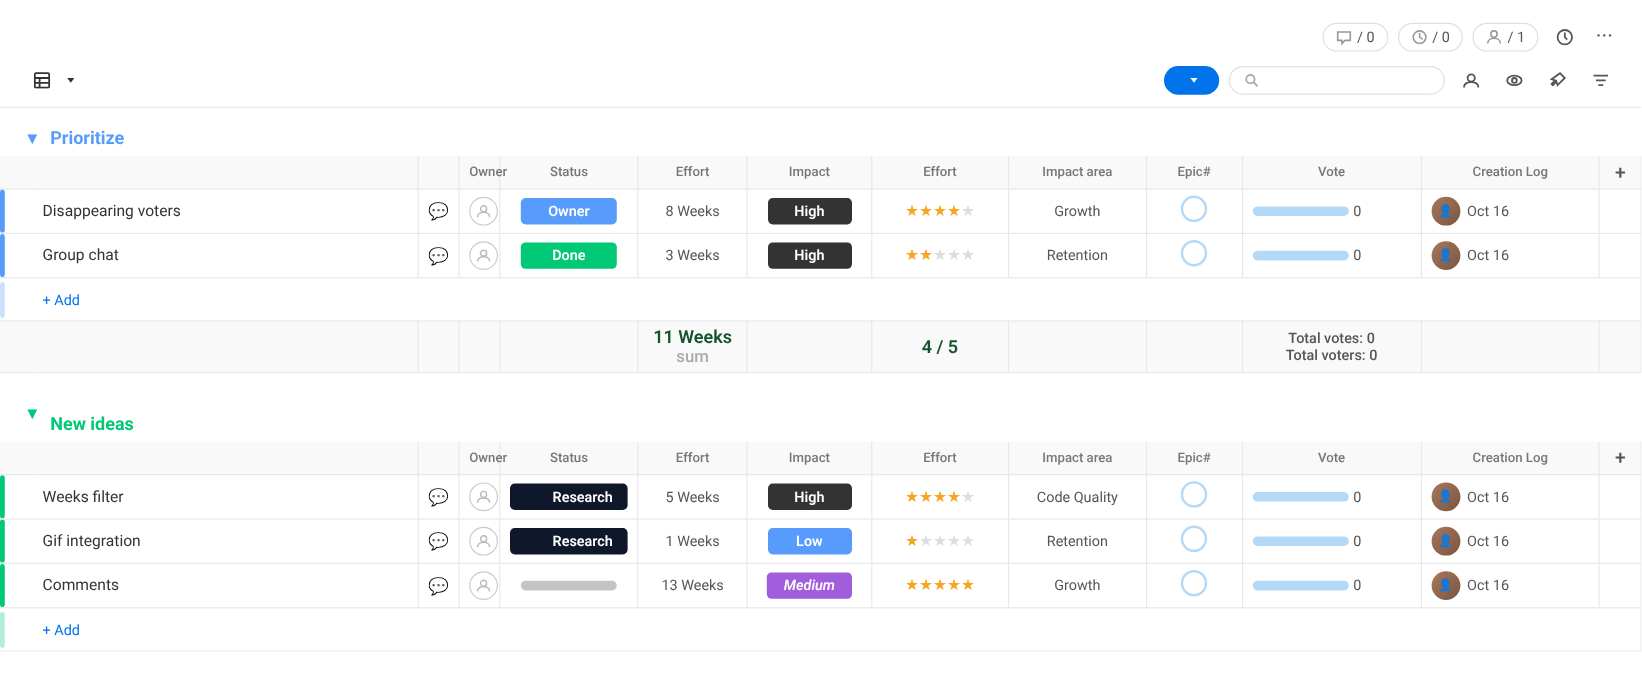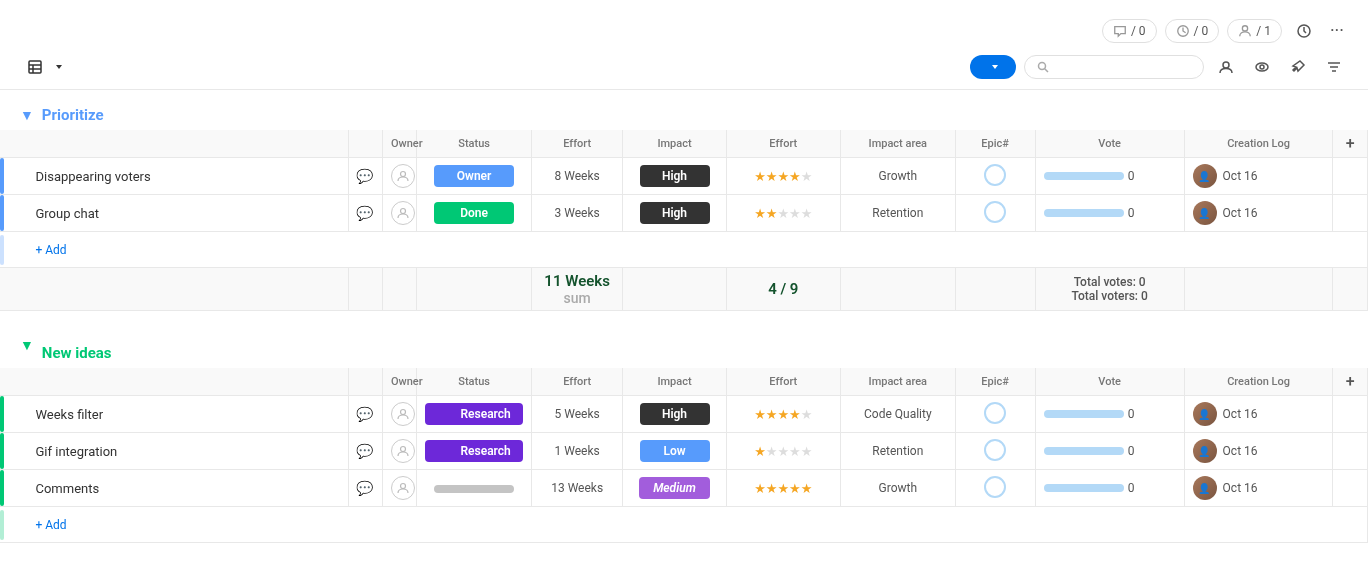--- a/index.html
+++ b/index.html
@@ -33,21 +33,21 @@
     table { width: 100%; border-collapse: collapse; table-layout: fixed; }
     th { font-size: 11px; color: #777; font-weight: 500; padding: 4px 8px; text-align: center; border-right: 1px solid #e8e8e8; border-bottom: 1px solid #e8e8e8; background: #f9f9f9; white-space: nowrap; }
     th.item-col { text-align: left; }
     td { padding: 4px 8px; border-right: 1px solid #e8e8e8; border-bottom: 1px solid #e8e8e8; text-align: center; vertical-align: middle; height: 36px; }
     td.item-col { text-align: left; }
     tr.add-row td { color: #0073ea; cursor: pointer; font-size: 12px; }
 
     .status-badge { display: inline-block; padding: 4px 12px; border-radius: 4px; color: #fff; font-size: 12px; font-weight: 600; min-width: 80px; text-align: center; }
     .status-design { background: #579bfc; }
     .status-done { background: #00c875; }
-    .status-research { background: #6d28d9; padding-left: 35px; }
+    .status-research { background: #0f172a; padding-left: 35px; }
     .status-empty { background: #c4c4c4; }
 
     .impact-badge { display: inline-block; padding: 4px 14px; border-radius: 4px; color: #fff; font-size: 12px; font-weight: 600; min-width: 70px; text-align: center; }
     .impact-high { background: #333; }
     .impact-low { background: #579bfc; }
     .impact-medium { background: #a25ddc; font-style: italic; }
 
     .vote-bar { background: #b3d9f7; height: 8px; border-radius: 4px; width: 80px; display: inline-block; }
     .vote-count { font-size: 12px; color: #555; }
 
@@ -289,21 +289,21 @@
     <td class="item-col"></td>
     <td></td>
     <td></td>
     <td></td>
     <td style="text-align:center;">
       <div class="summary-val">11 Weeks</div>
       <div class="summary-label">sum</div>
     </td>
     <td></td>
     <td style="text-align:center;">
-      <div class="summary-val">4 / 9</div>
+      <div class="summary-val">4 / 5</div>
     </td>
     <td></td>
     <td></td>
     <td style="text-align:center;">
       <div class="total-votes">Total votes: 0</div>
       <div class="total-votes">Total voters: 0</div>
     </td>
     <td></td>
     <td></td>
   </tr>

